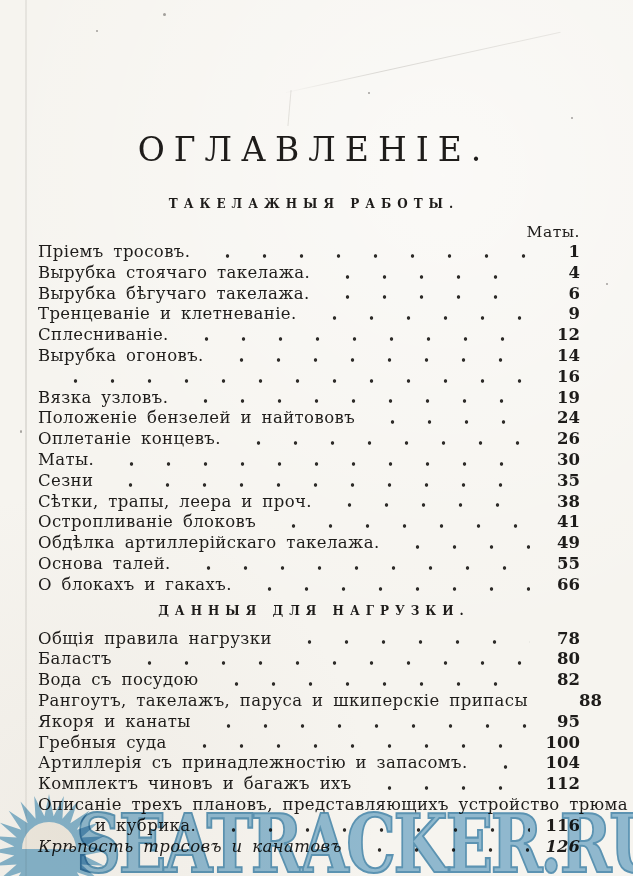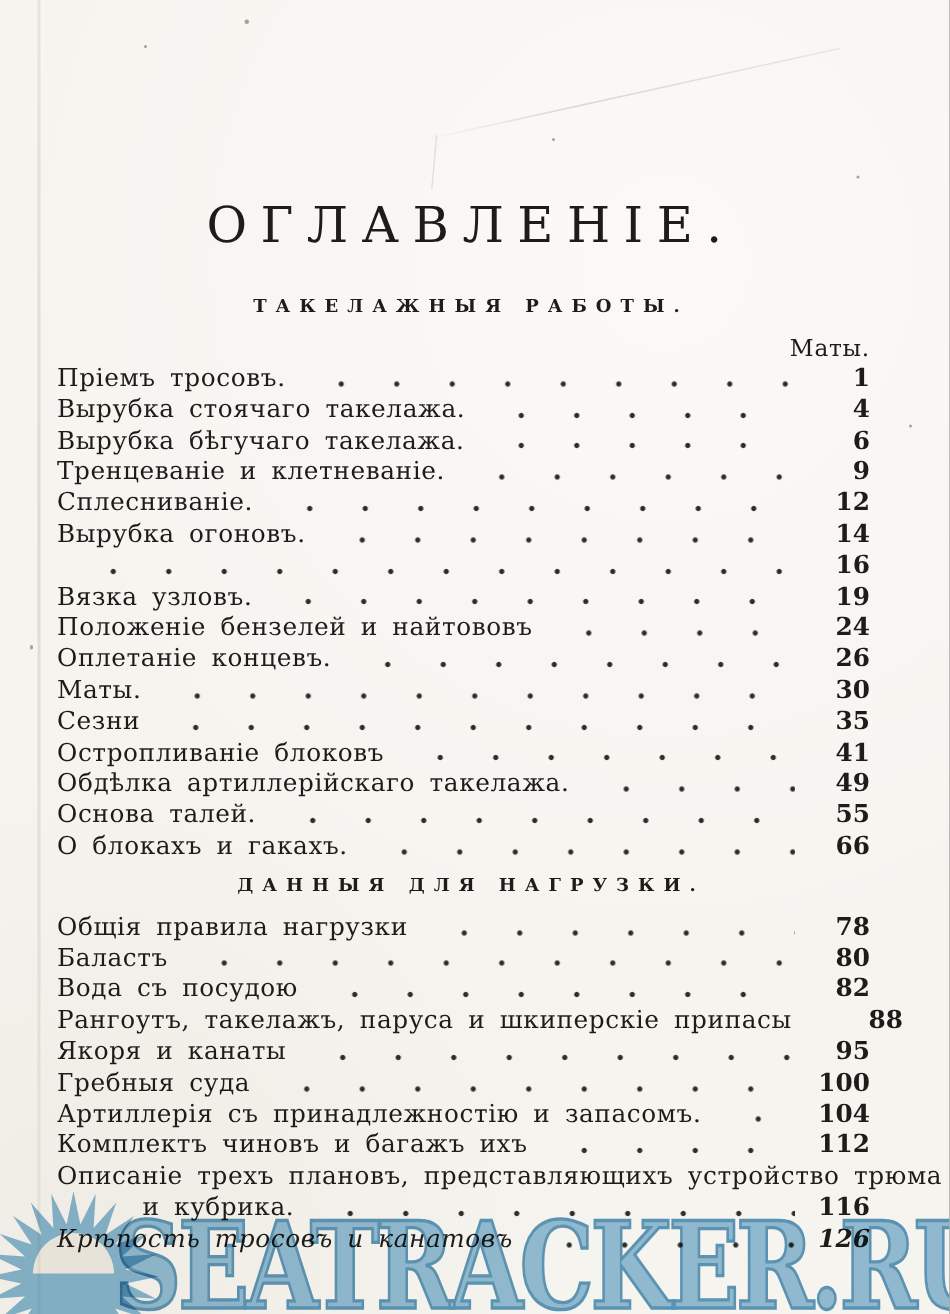--- a/index.html
+++ b/index.html
@@ -154,20 +154,25 @@
           <span class="label">Маты.</span>
           <span class="leader"></span>
           <span class="pagenum">30</span>
         </div>
         <div class="toc-row row-line">
           <span class="label">Сезни</span>
           <span class="leader"></span>
           <span class="pagenum">35</span>
         </div>
         <div class="toc-row row-line">
+          <span class="label">Сѣтки, трапы, леера и проч.</span>
+          <span class="leader"></span>
+          <span class="pagenum">38</span>
+        </div>
+        <div class="toc-row row-line">
           <span class="label">Остропливаніе блоковъ</span>
           <span class="leader"></span>
           <span class="pagenum">41</span>
         </div>
         <div class="toc-row row-line">
           <span class="label">Обдѣлка артиллерійскаго такелажа.</span>
           <span class="leader"></span>
           <span class="pagenum">49</span>
         </div>
         <div class="toc-row row-line">

